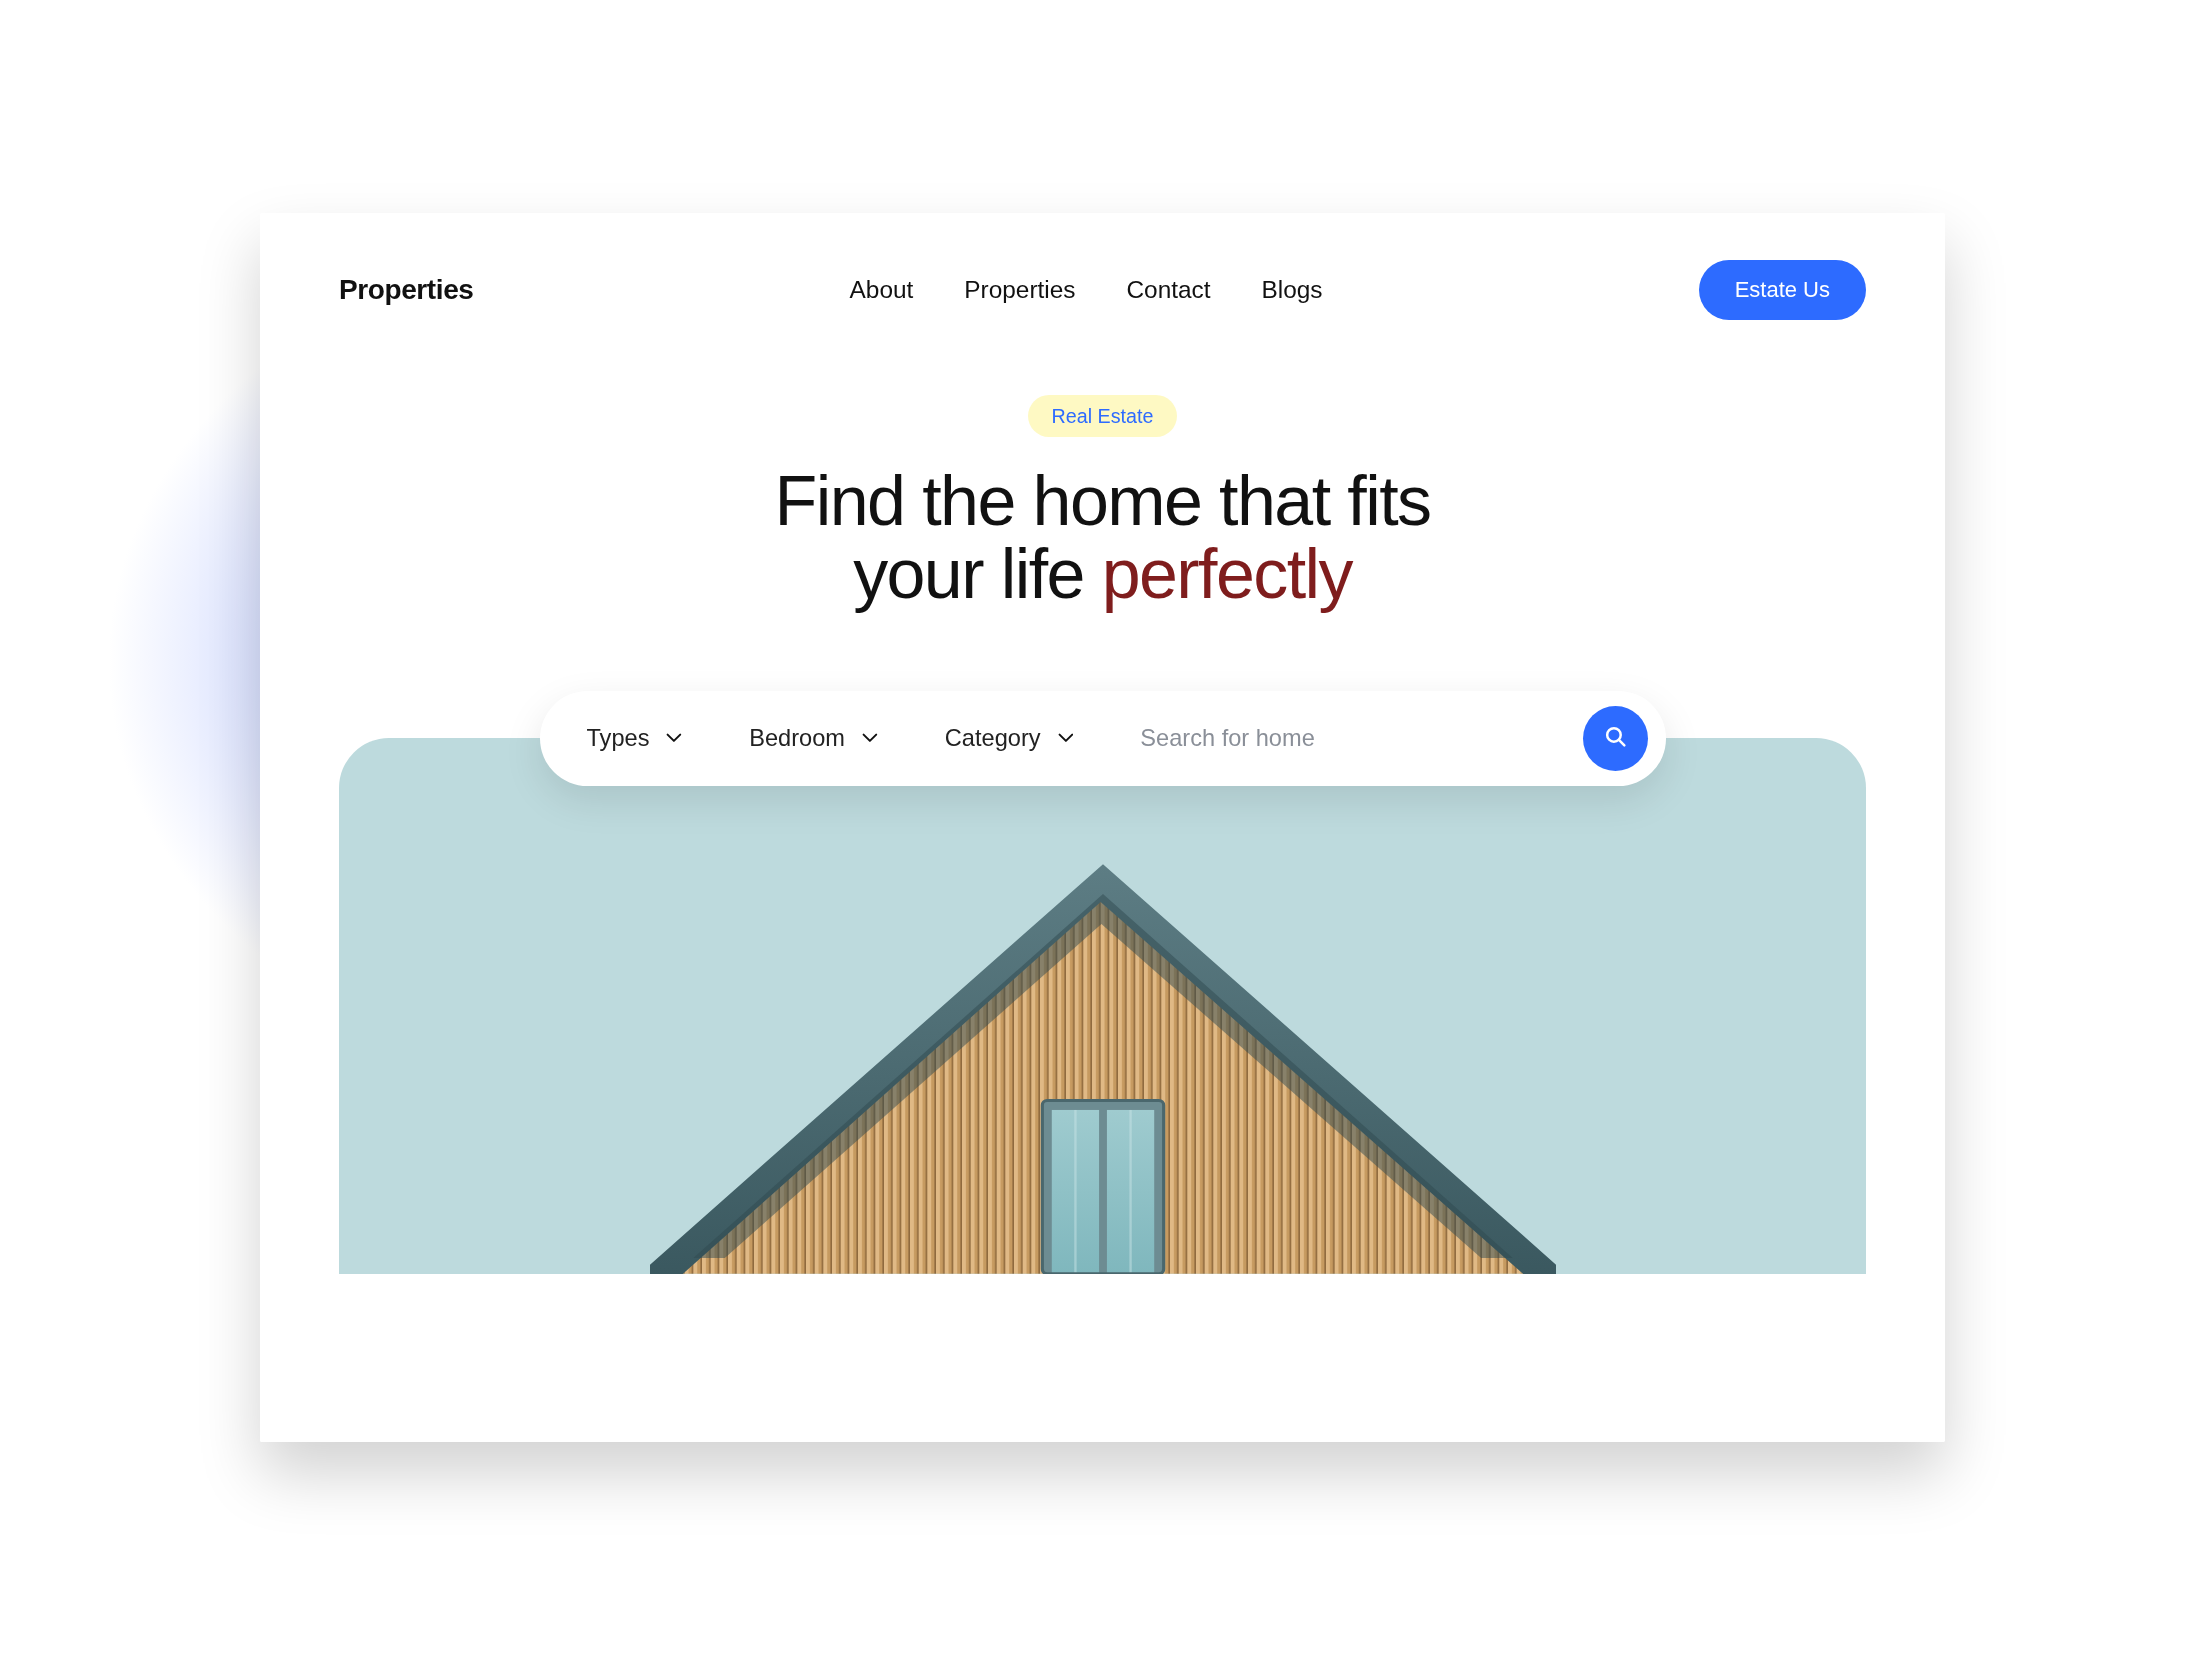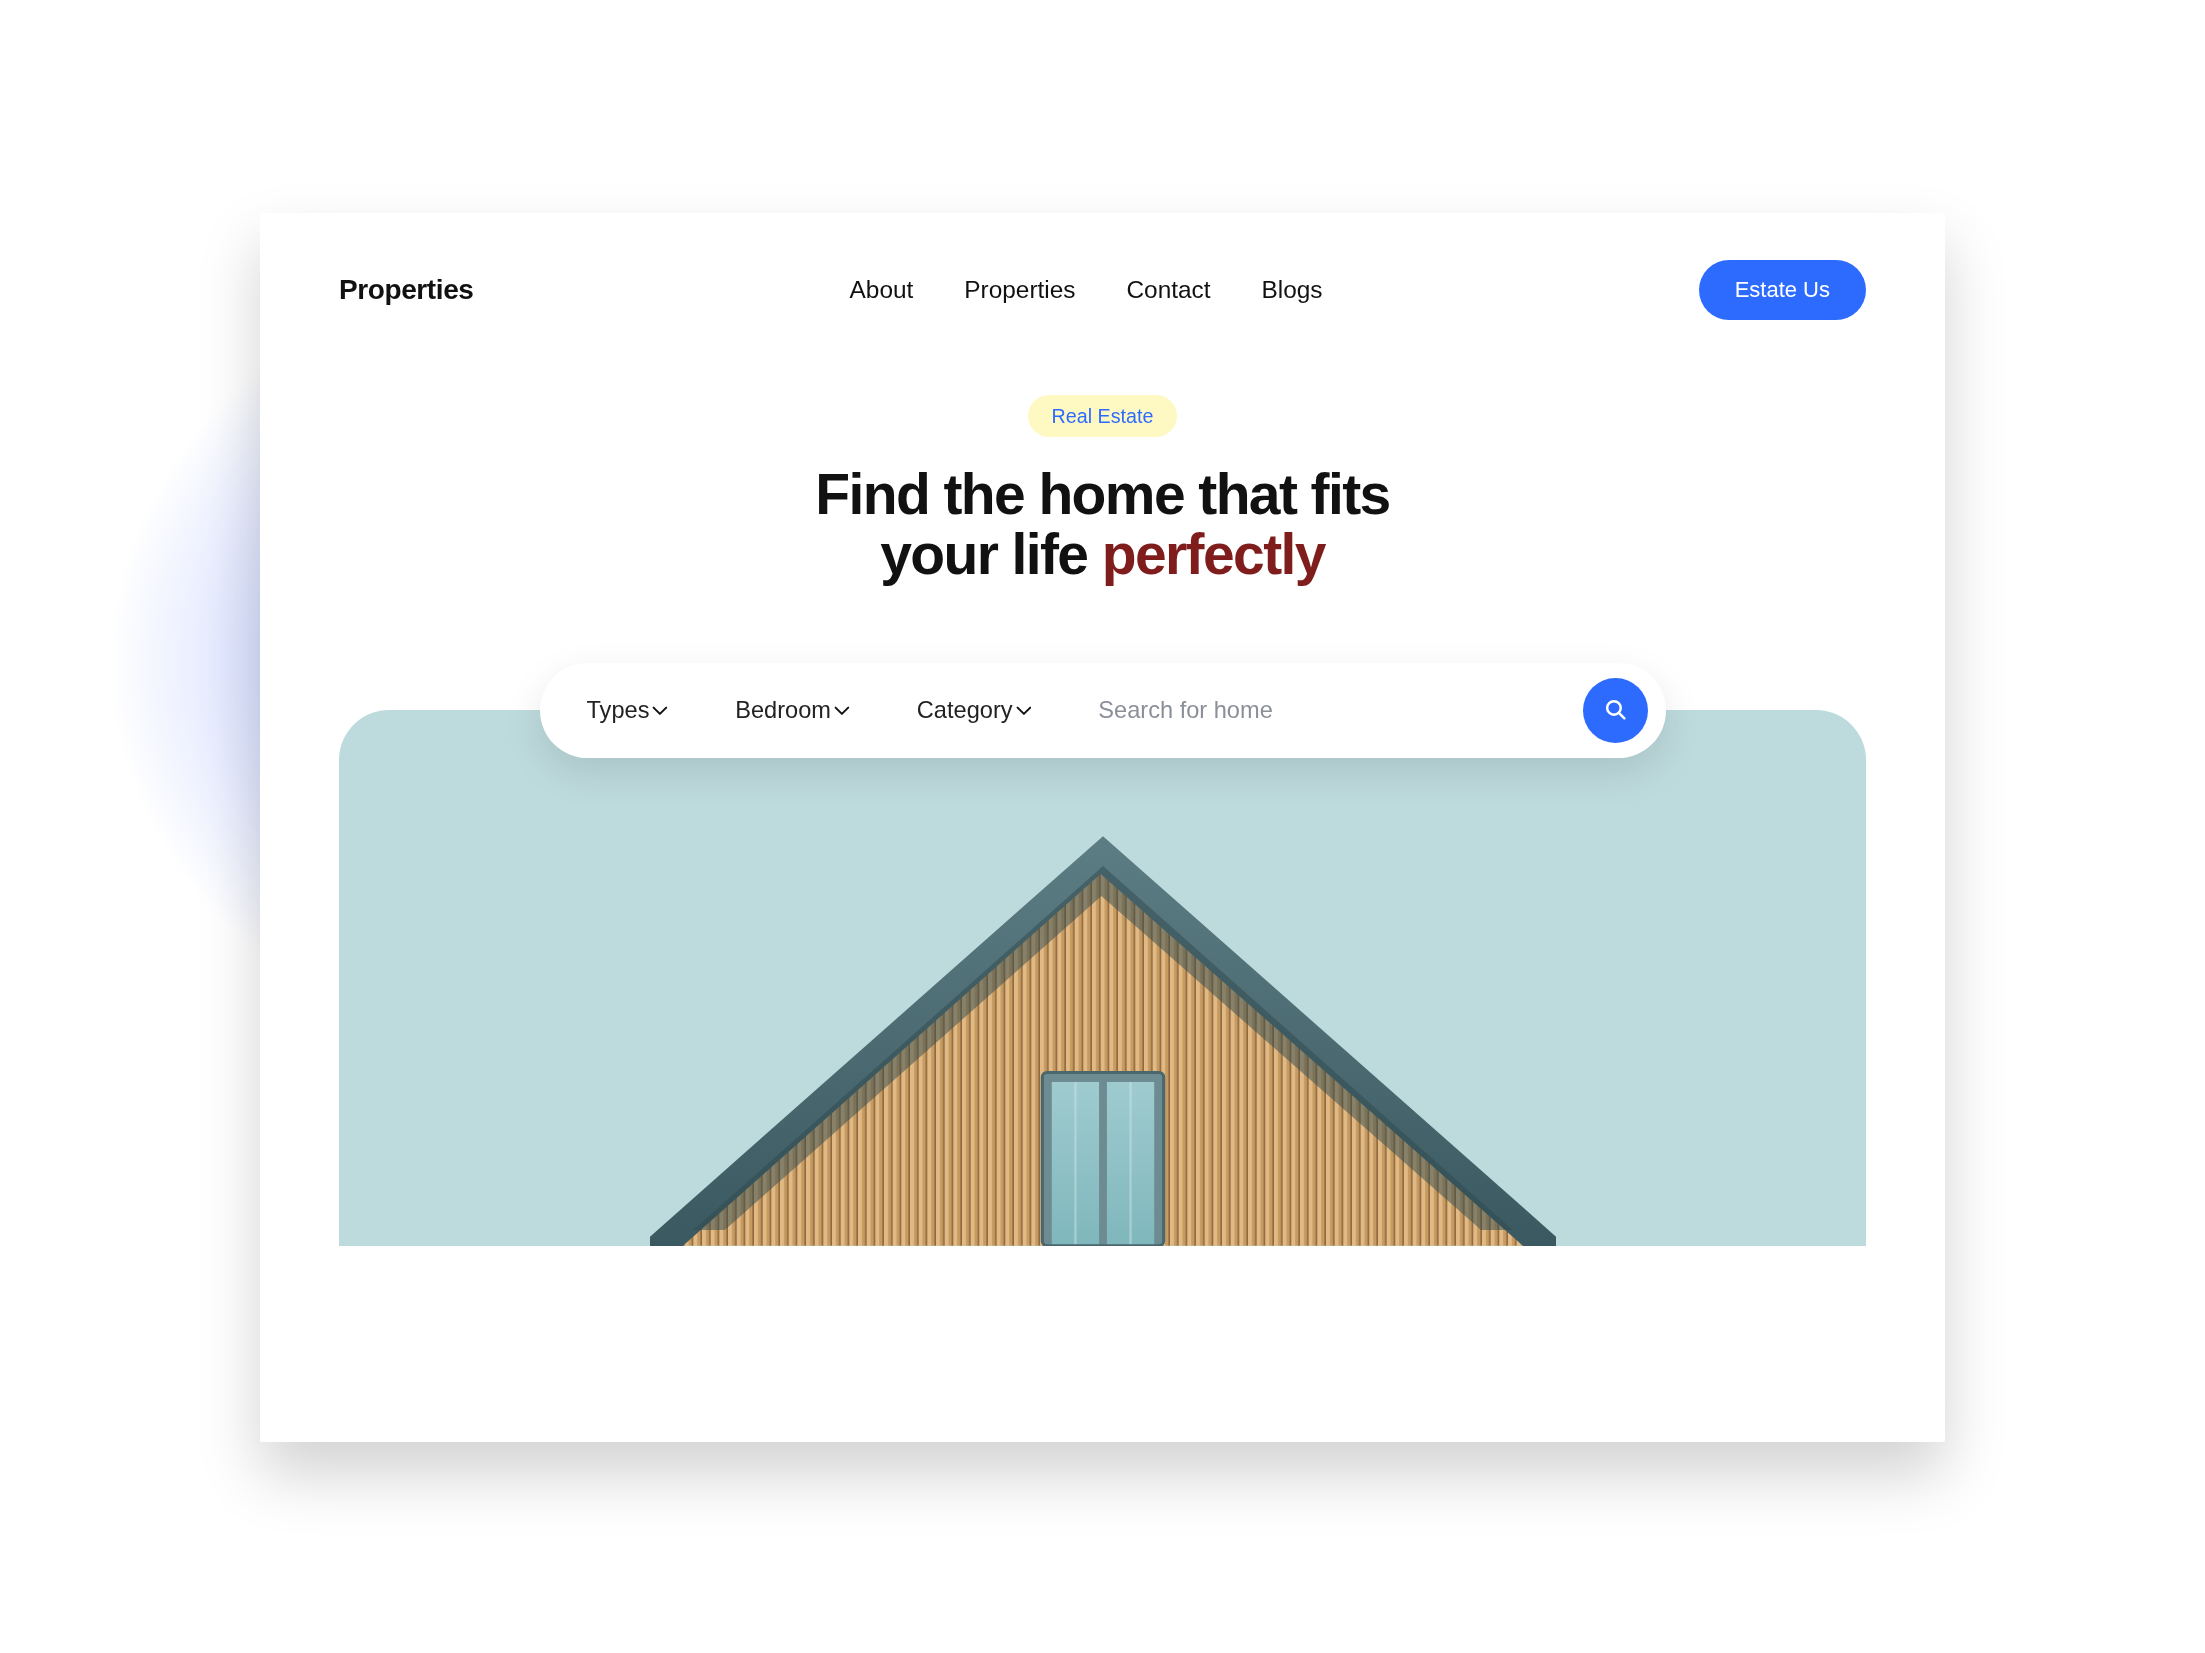--- a/index.html
+++ b/index.html
@@ -72,22 +72,22 @@
       background: #fef9c3;
       color: #2d6bff;
       padding: 9.5px 23.6px;
       border-radius: 31.5px;
       font-size: 19.7px;
       font-weight: 500;
       margin-bottom: 27.6px;
     }
 
     .headline {
-      font-size: 57px;
-      font-weight: 700;
+      font-size: 70px;
+      font-weight: 400;
       color: #111;
       letter-spacing: -1.6px;
       line-height: 1.05;
     }
 
     .headline-accent { color: #7f1d1d; }
 
     .search-area {
       position: relative;
       margin-top: 79px;
@@ -115,21 +115,21 @@
       padding: 0 17.3px 0 47px;
       margin: 0 auto;
       position: relative;
       z-index: 10;
       gap: 67px;
     }
 
     .drop {
       display: flex;
       align-items: center;
-      gap: 3px;
+      gap: 17px;
       cursor: pointer;
     }
 
     .drop-label {
       font-size: 23.6px;
       color: #222;
       font-weight: 400;
     }
 
     .chev svg { display: block; }

